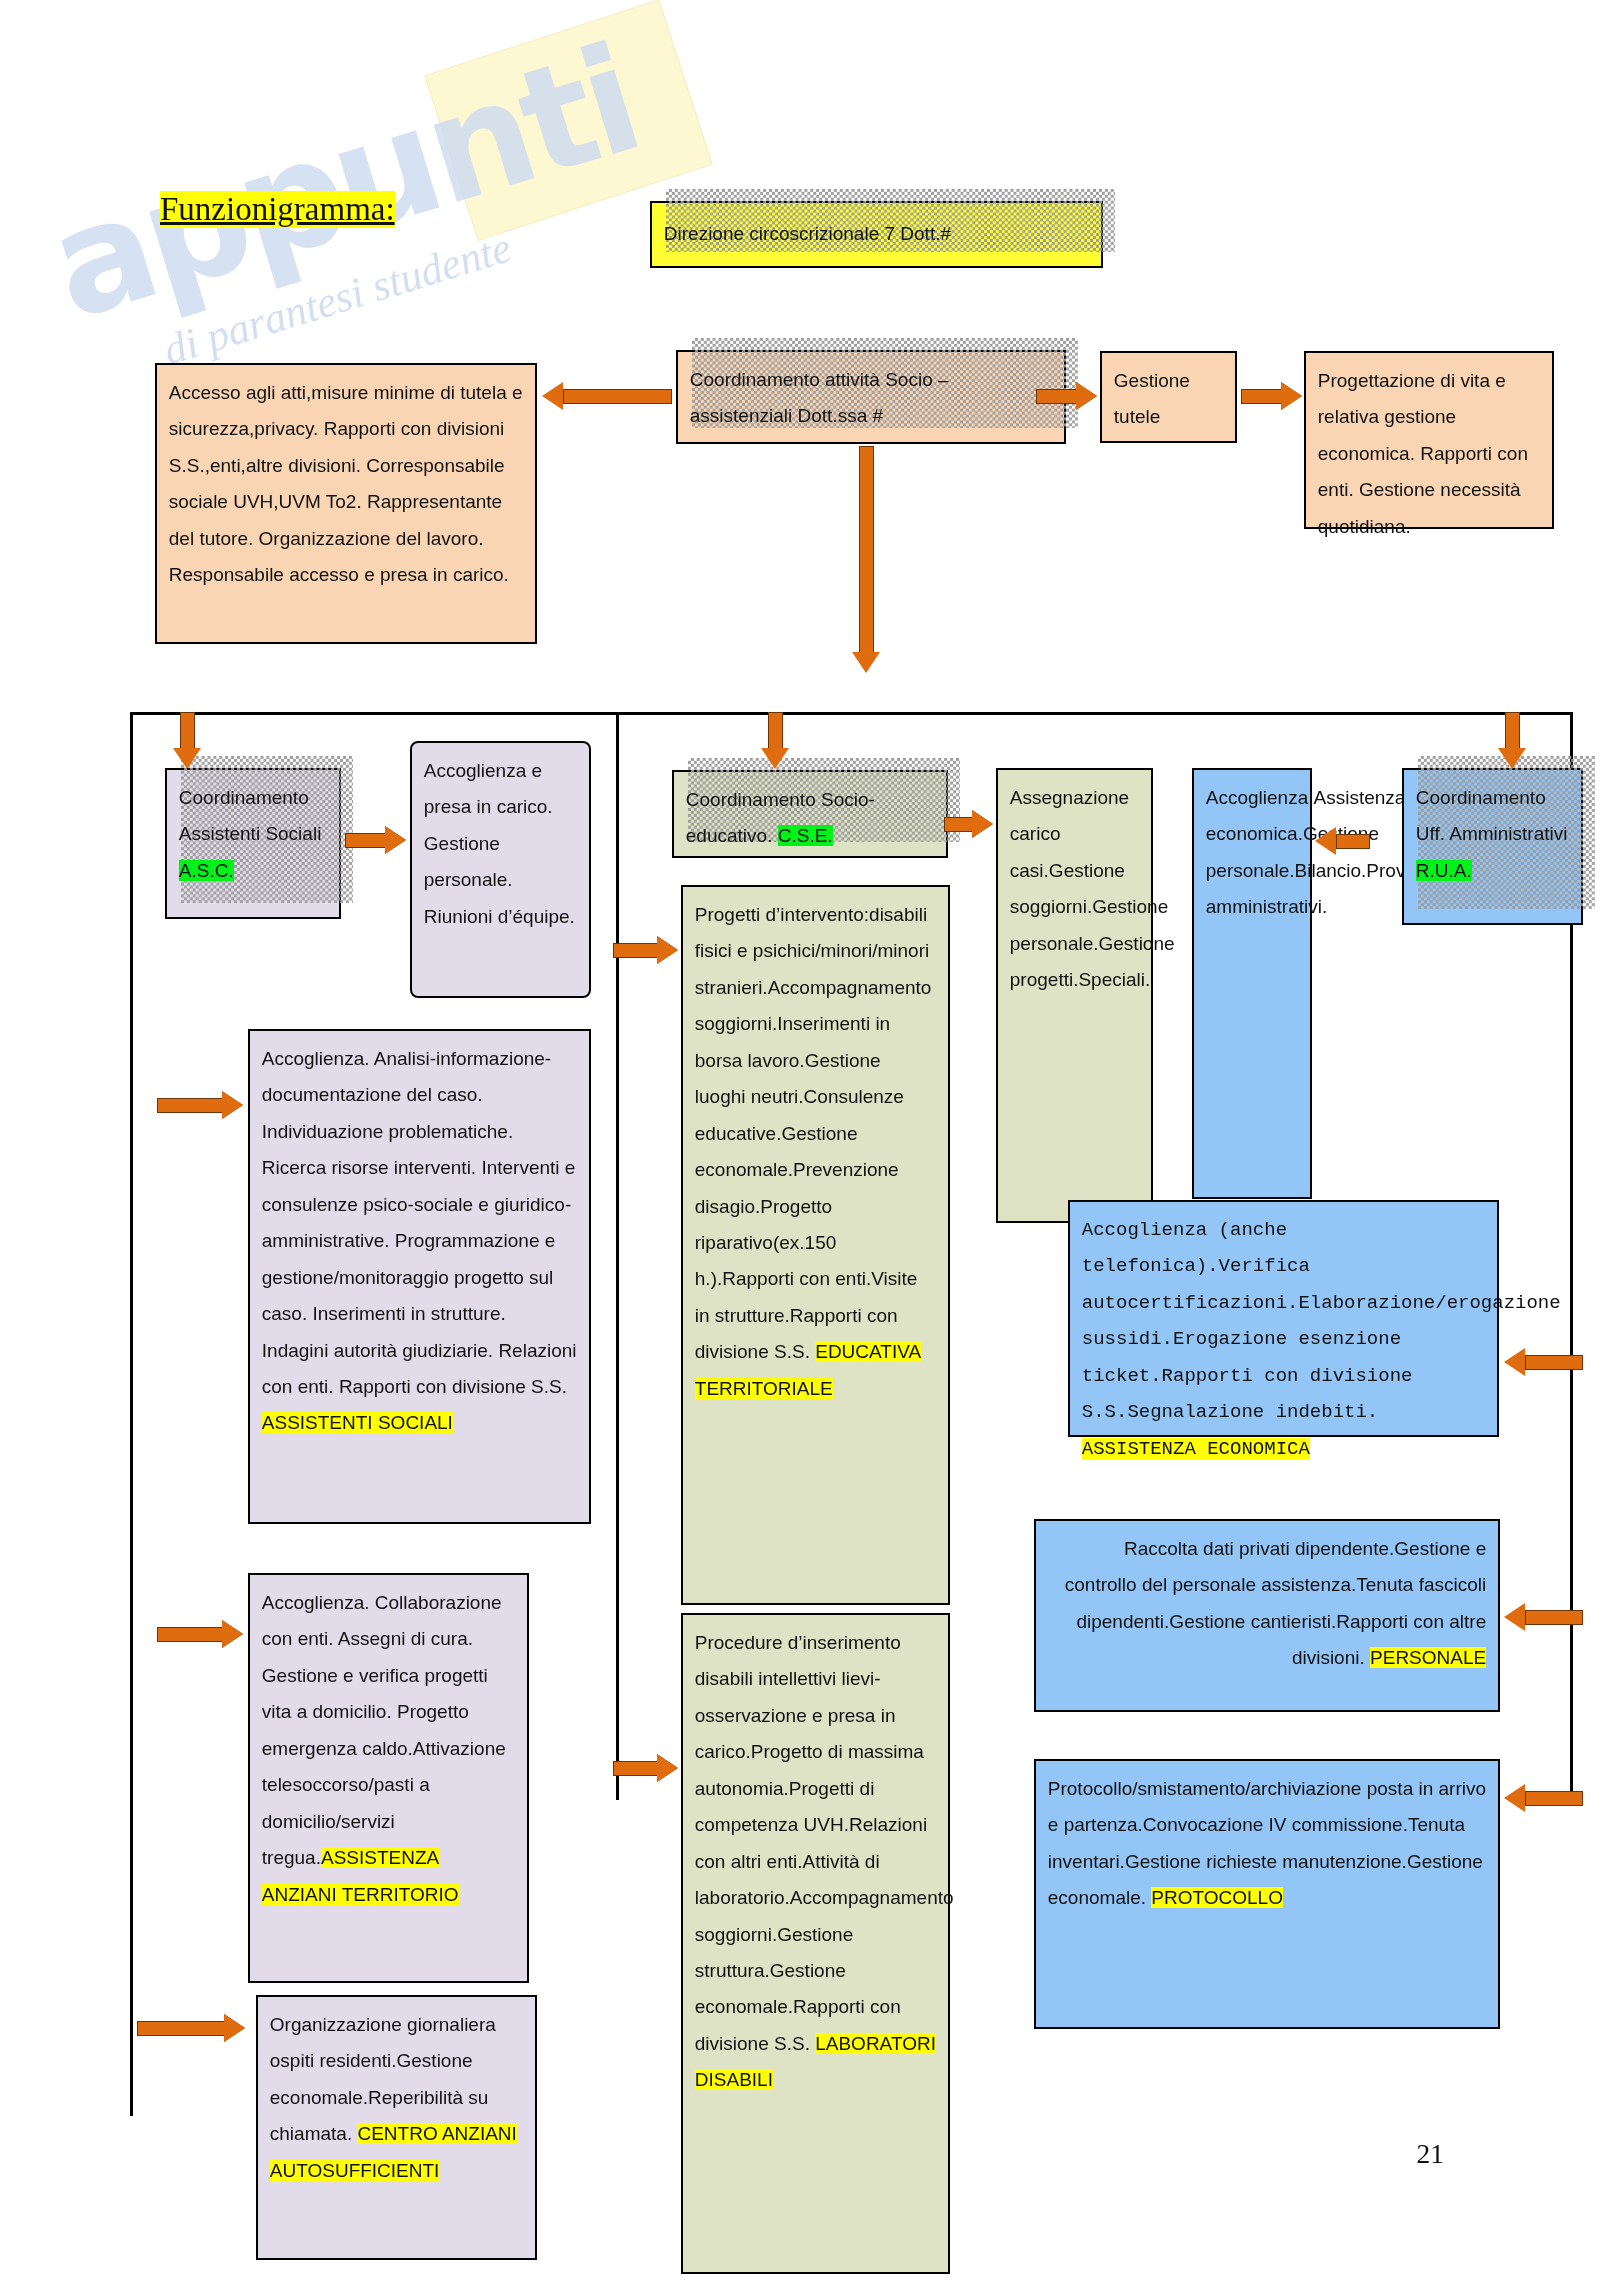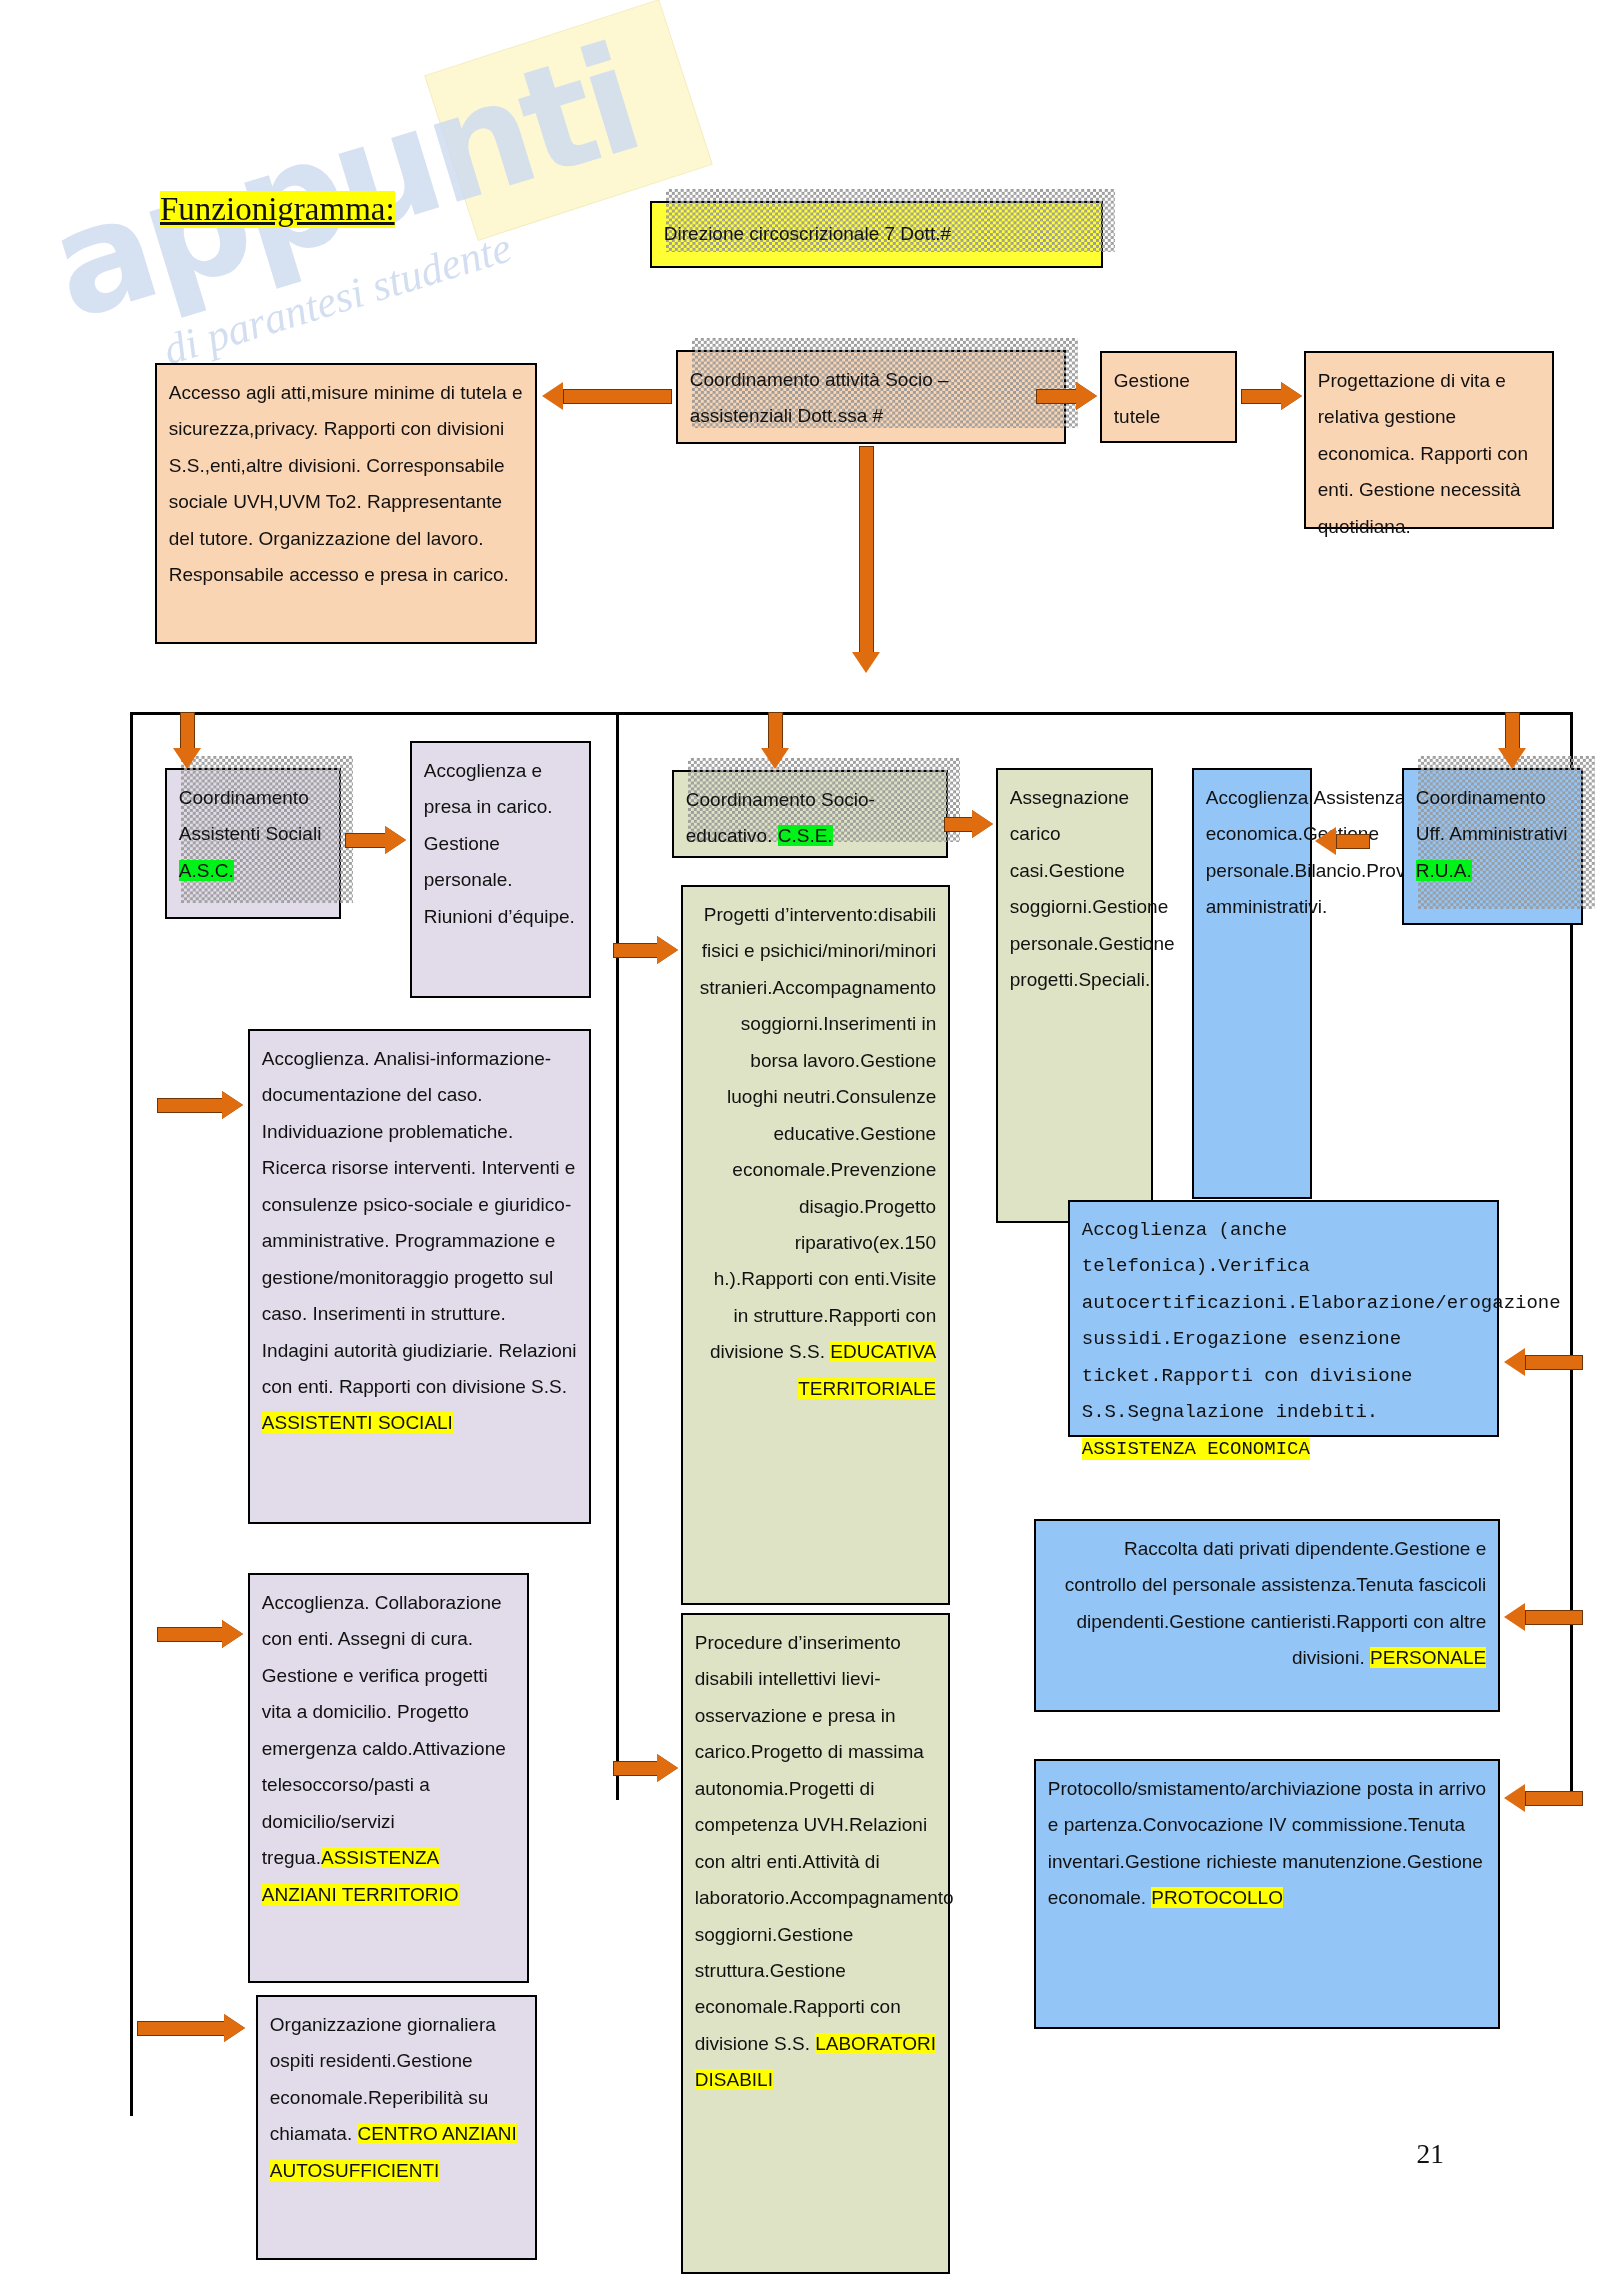--- a/index.html
+++ b/index.html
@@ -179,21 +179,21 @@
     <div class="shaft" style="height:37px;"></div>
       <div class="head"></div>
   </div>
 
   <div class="node purple shadowed" style="left:165px; top:768px; width:176px; height:151px;">
     <span class="inner">
       <span>Coordinamento Assistenti Sociali </span><mark class="hl-g">A.S.C.</mark>
     </span>
   </div>
 
-  <div class="node purple" style="left:410px; top:741px; width:181px; height:257px;">
+  <div class="node purple" style="left:410px; top:741px; width:181px; height:257px;border-radius:8px;">
     <span class="inner">Accoglienza e presa in carico. Gestione personale. Riunioni d’équipe.</span>
   </div>
 
   <div class="arrow arr-r" style="left:345px; top:826px; width:61px; height:28px;">
     <div class="shaft" style="width:44px;"></div>
       <div class="head"></div>
   </div>
 
   <div class="node purple" style="left:248px; top:1029px; width:343px; height:495px;">
     <span class="inner">
@@ -224,21 +224,21 @@
     <div class="shaft" style="width:90px;"></div>
       <div class="head"></div>
   </div>
 
   <div class="node green shadowed" style="left:672px; top:770px; width:276px; height:88px;">
     <span class="inner">
       <span>Coordinamento Socio-educativo. </span><mark class="hl-g">C.S.E.</mark>
     </span>
   </div>
 
-  <div class="node green" style="left:681px; top:885px; width:269px; height:720px;text-align:right;">
+  <div class="node green" style="left:681px; top:885px; width:269px; height:720px;">
     <span class="inner">
       <span>Progetti d’intervento:disabili fisici e psichici/minori/minori stranieri.Accompagnamento soggiorni.Inserimenti in borsa lavoro.Gestione luoghi neutri.Consulenze educative.Gestione economale.Prevenzione disagio.Progetto riparativo(ex.150 h.).Rapporti con enti.Visite in strutture.Rapporti con divisione S.S. </span><mark class="hl-y">EDUCATIVA TERRITORIALE</mark>
     </span>
   </div>
   <div class="arrow arr-r" style="left:613px; top:936px; width:65px; height:28px;">
     <div class="shaft" style="width:47px;"></div>
       <div class="head"></div>
   </div>
 
   <div class="node green" style="left:681px; top:1613px; width:269px; height:661px;">

